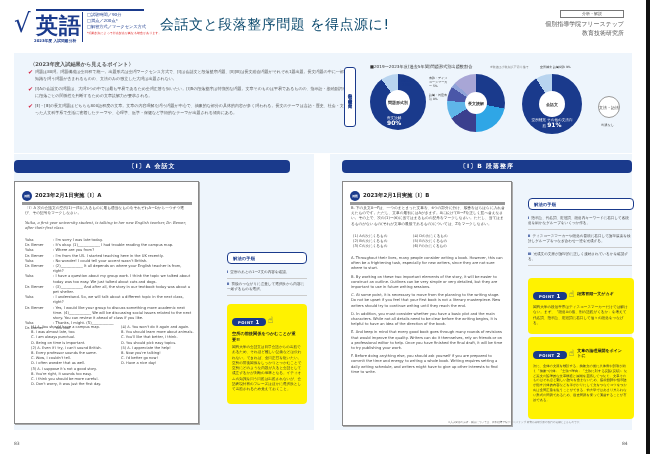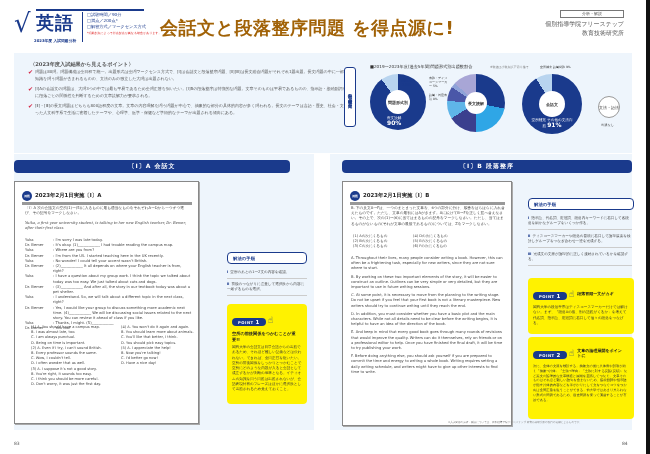--- a/index.html
+++ b/index.html
@@ -1,26 +1,26 @@
 <!DOCTYPE html>
 <html><head>
 <meta charset="utf-8">
 <style>
 *{box-sizing:border-box;margin:0;padding:0}
 body{width:650px;height:454px;background:#fff;font-family:"DejaVu Sans",sans-serif;position:relative;overflow:hidden;color:#222}
 .frame-right{position:absolute;right:0;top:0;width:4px;height:454px;background:#111}
 .hdr{position:absolute;left:0;top:0;width:646px;height:46px}
 .logo-check{position:absolute;left:14px;top:8px;font-size:26px;color:#1a3a8c;font-family:"DejaVu Serif",serif}
 .logo-line{position:absolute;left:36px;top:9px;width:108px;height:1.5px;background:#1a3a8c}
-.logo-word{position:absolute;left:36px;top:11px;font-size:18px;font-weight:bold;color:#1a3a8c;letter-spacing:1px}
+.logo-word{position:absolute;left:36px;top:11px;font-size:22px;font-weight:bold;color:#1a3a8c;letter-spacing:1px}
 .logo-sub{position:absolute;left:34px;top:38px;font-size:3.8px;color:#1a3a8c;font-weight:bold}
 .logo-sep{position:absolute;left:82px;top:12px;width:1px;height:30px;background:#1a3a8c}
 .logo-meta{position:absolute;left:87px;top:12px;font-size:4.2px;color:#1a3a8c;line-height:6.2px}
 .logo-note{font-size:3px;color:#d22;line-height:4px}
-.title{position:absolute;left:160px;top:16px;font-size:18px;font-weight:bold;color:#a16207;letter-spacing:.5px}
+.title{position:absolute;left:160px;top:16px;font-size:14px;font-weight:normal;color:#0c4a6e;letter-spacing:.5px}
 .pub{position:absolute;right:22px;top:8px;text-align:right;font-size:6px;color:#555;line-height:9px}
 .pub-badge{display:inline-block;border:1px solid #777;width:64px;text-align:center;font-size:4px;line-height:6px;margin-bottom:1px}
 .summary{position:absolute;left:14px;top:53px;width:618px;height:100px;background:#eef5fc}
 .sum-head{position:absolute;left:16px;top:8px;font-size:5.2px;font-weight:bold;color:#555}
 .pt{position:absolute;left:14px;width:330px;font-size:4px;color:#555;line-height:6.5px;display:flex}
 .pt .ck{color:#d41c3c;font-size:6px;font-weight:bold;margin-right:2px;line-height:6px}
 .vert-label{position:absolute;left:344px;top:67px;width:12px;height:60px;border:1px solid #1a3a8c;border-radius:3px;writing-mode:vertical-rl;font-size:4.2px;color:#1a3a8c;display:flex;align-items:center;justify-content:center;font-weight:bold;background:#fff}
 .chart-title{position:absolute;left:370px;top:64px;font-size:4.2px;color:#333}
 .chart-note{position:absolute;left:490px;top:65px;font-size:3px;color:#777}
 .donut{position:absolute;border-radius:50%}

